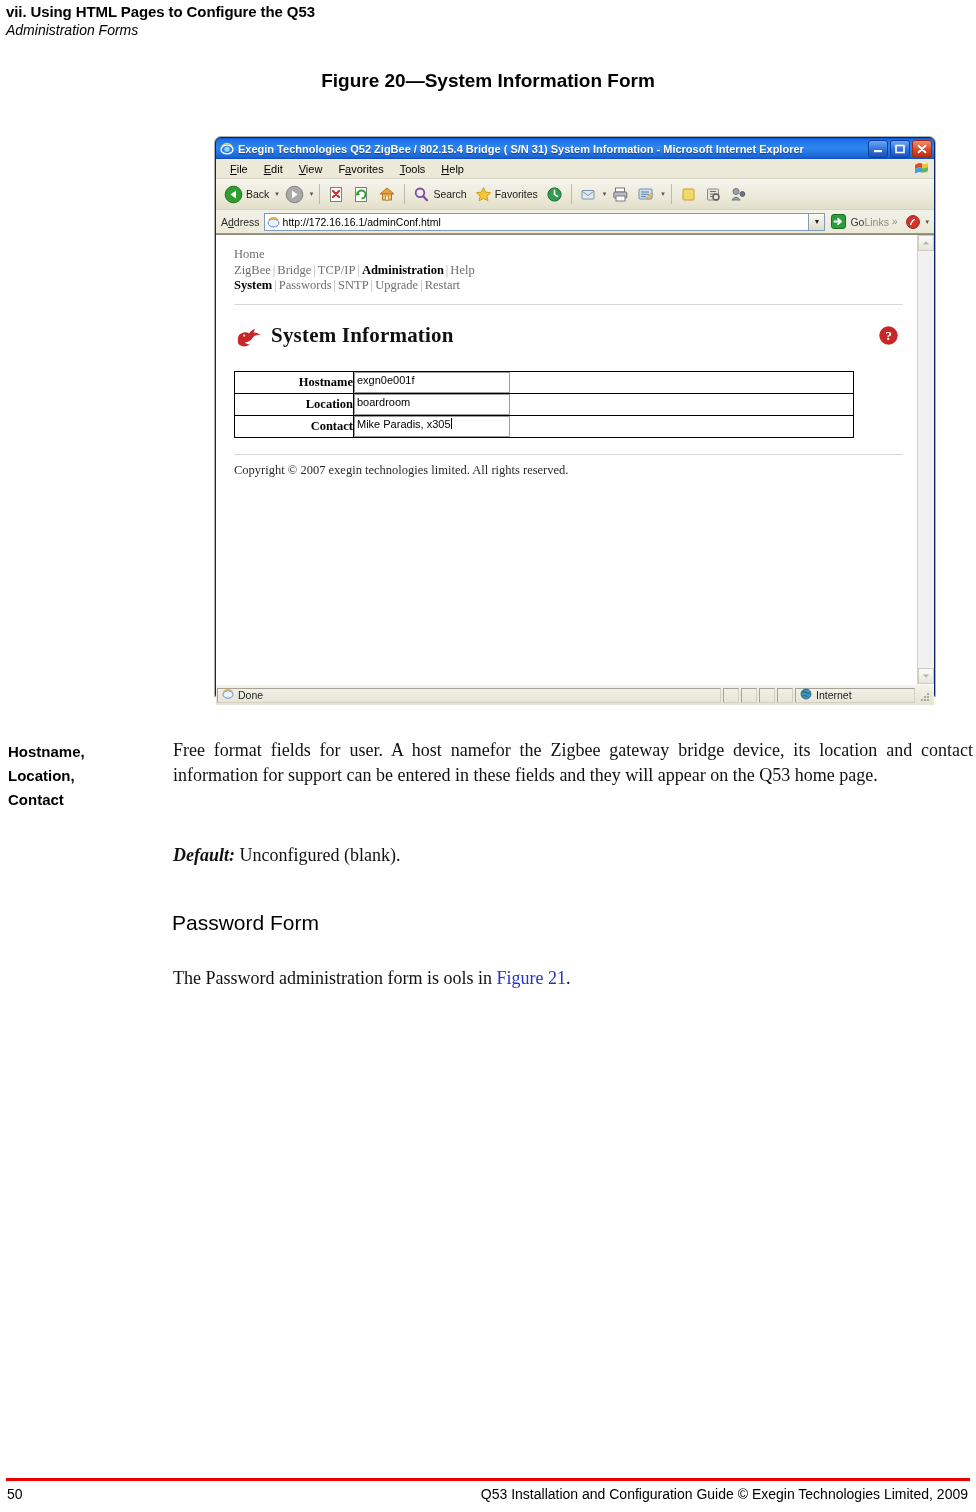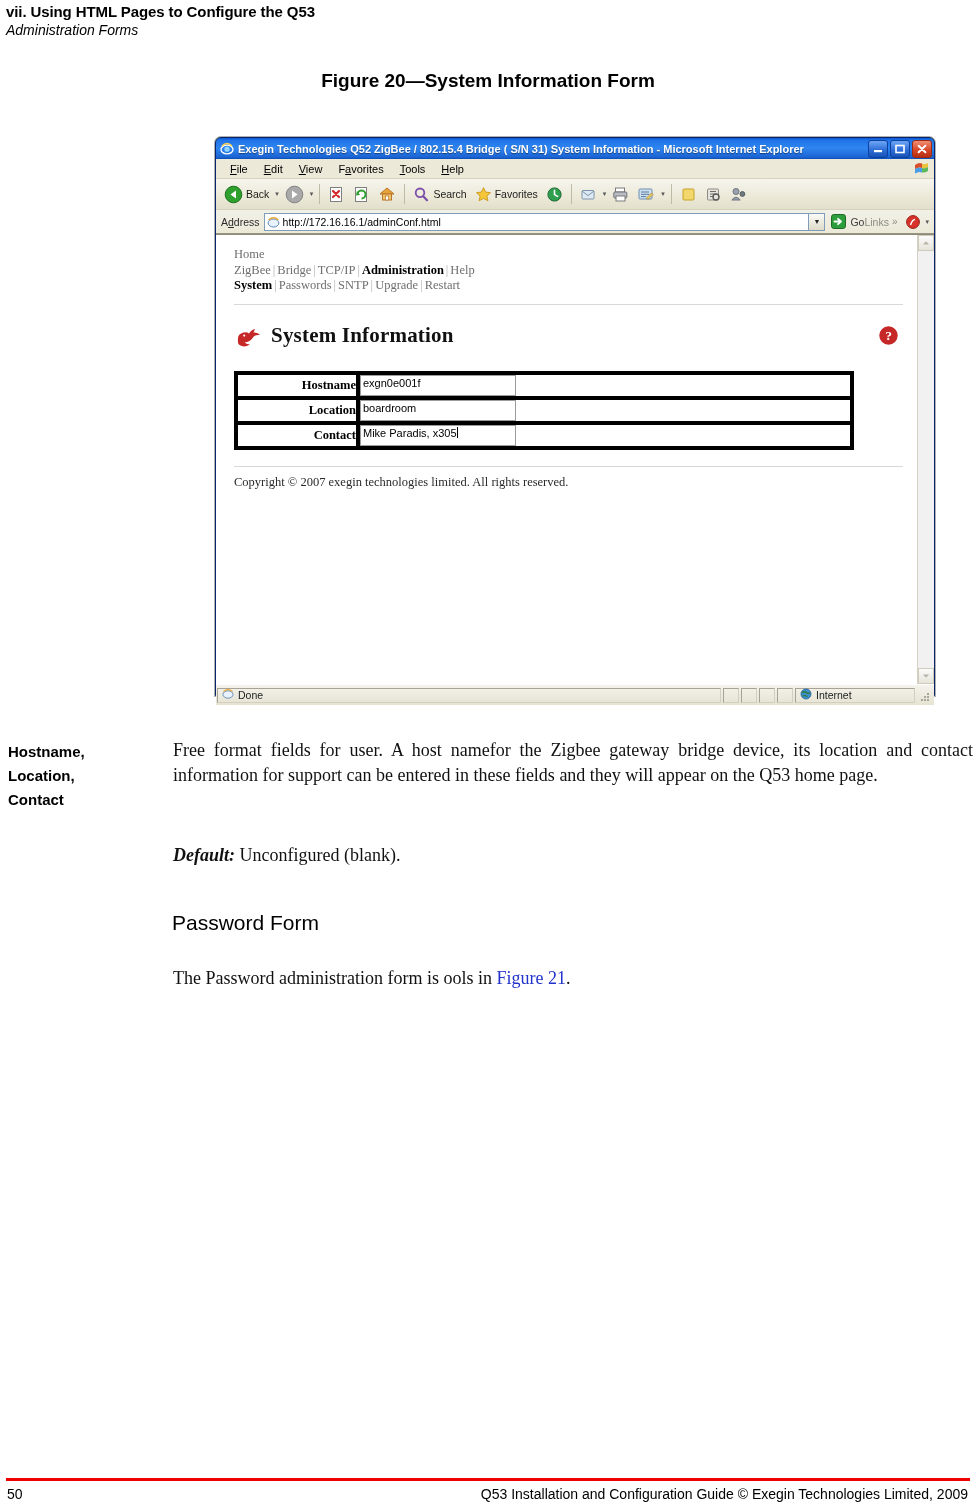--- a/index.html
+++ b/index.html
@@ -265,21 +265,21 @@
   .help-badge { width: 21px; height: 21px; flex: 0 0 auto; }
 
   
   .wp-form { margin-top: 20px; }
   table.sysinfo {
     border-collapse: collapse;
     width: 620px;
     font-family: "Liberation Serif", serif;
   }
   table.sysinfo td {
-    border: 4px solid #000000;
+    border: 1px solid #000000;
     padding: 0;
     height: 20px;
     vertical-align: middle;
   }
   td.lbl {
     width: 118px;
     text-align: right;
     padding-right: 6px;
     font-weight: bold;
     font-size: 12.5px;

